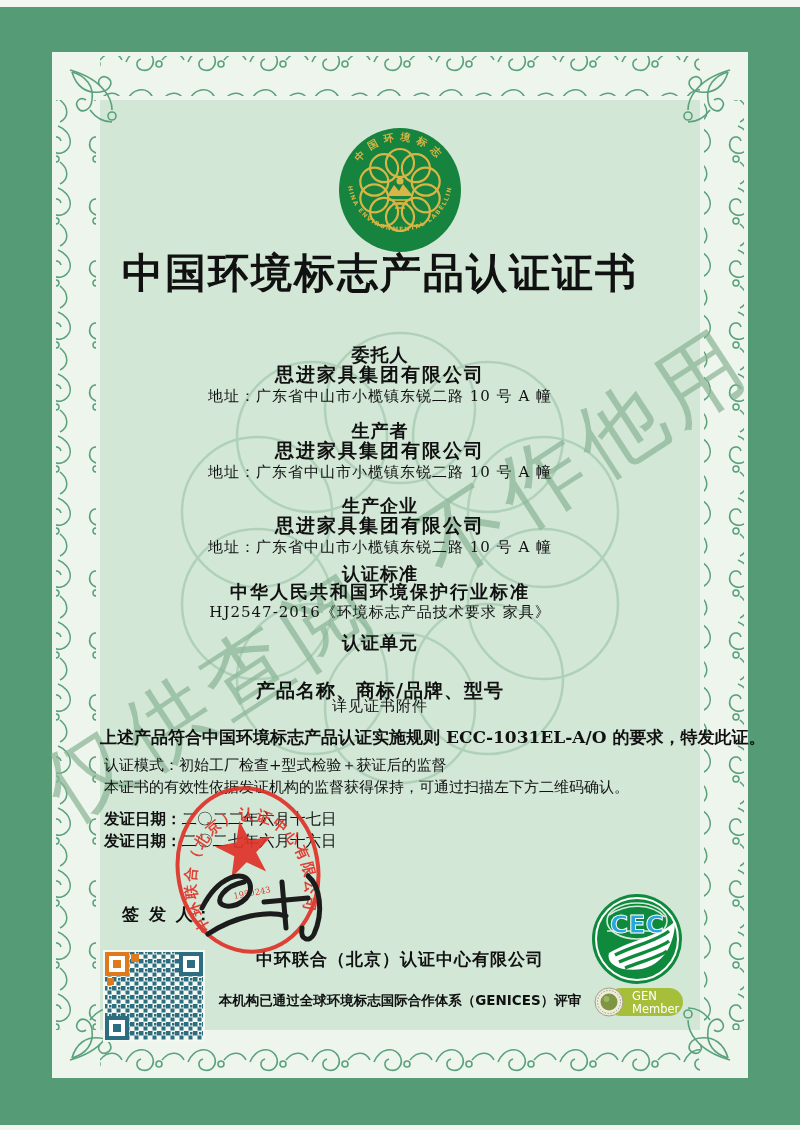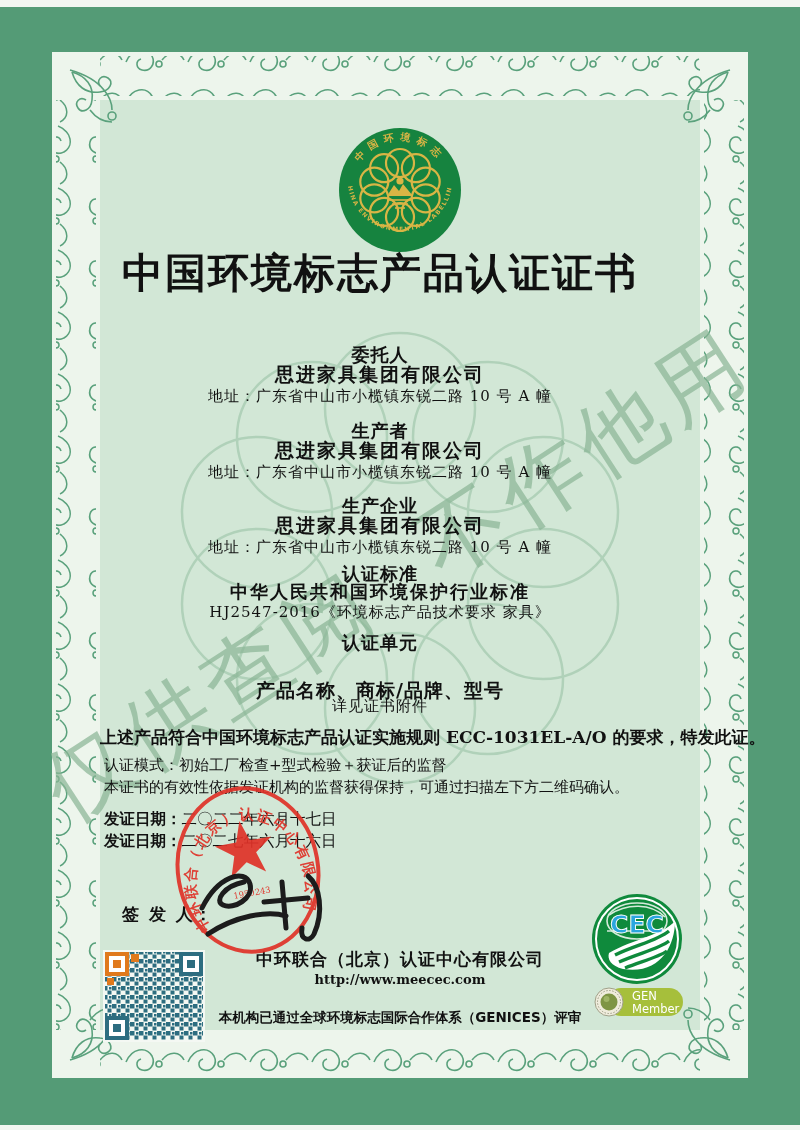--- a/index.html
+++ b/index.html
@@ -178,21 +178,20 @@
       <span class="lab">发证日期：</span><span>二〇二二年六月十七日</span>
     </div>
     <div class="ll datefield" style="top:831px">
       <span class="lab">发证日期：</span><span>二〇二七年六月十六日</span>
     </div>
 
     <div class="signer">签 发 人：</div>
 
     <div class="footer">
       <div class="f1">中环联合（北京）认证中心有限公司</div>
-      <div class="f3">http://www.meecec.com</div>
       <div class="f4">本机构已通过全球环境标志国际合作体系（GENICES）评审</div>
     </div>
   </div>
 
   <svg class="seal" width="152" height="176" viewBox="-76 -88 152 176">
     <g transform="rotate(-10)" opacity="0.92">
       <ellipse cx="0" cy="0" rx="70" ry="82" stroke="#e03228" stroke-width="4" fill="none"></ellipse>
       <path d="M0,-46 L8.8,-19.4 L36.7,-19.2 L14.2,-2.6 L22.6,24 L0,7.8 L-22.6,24 L-14.2,-2.6 L-36.7,-19.2 L-8.8,-19.4 Z" fill="#e03228" transform="translate(0,-14) scale(0.78)"></path>
       <defs>
           <path id="sealArc" d="M -50,44 A 55 67 0 1 1 50,44"></path>

